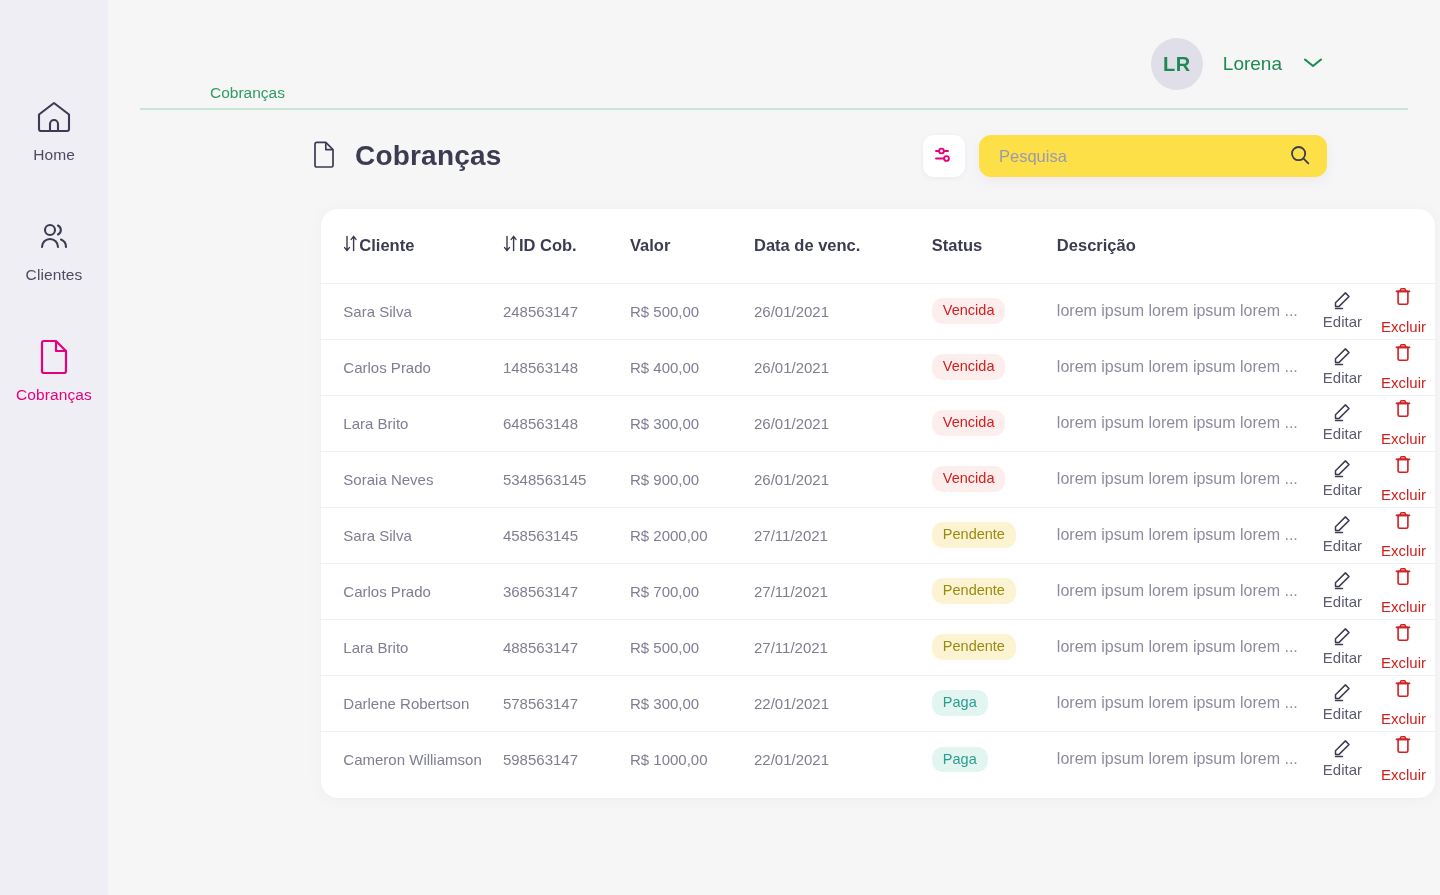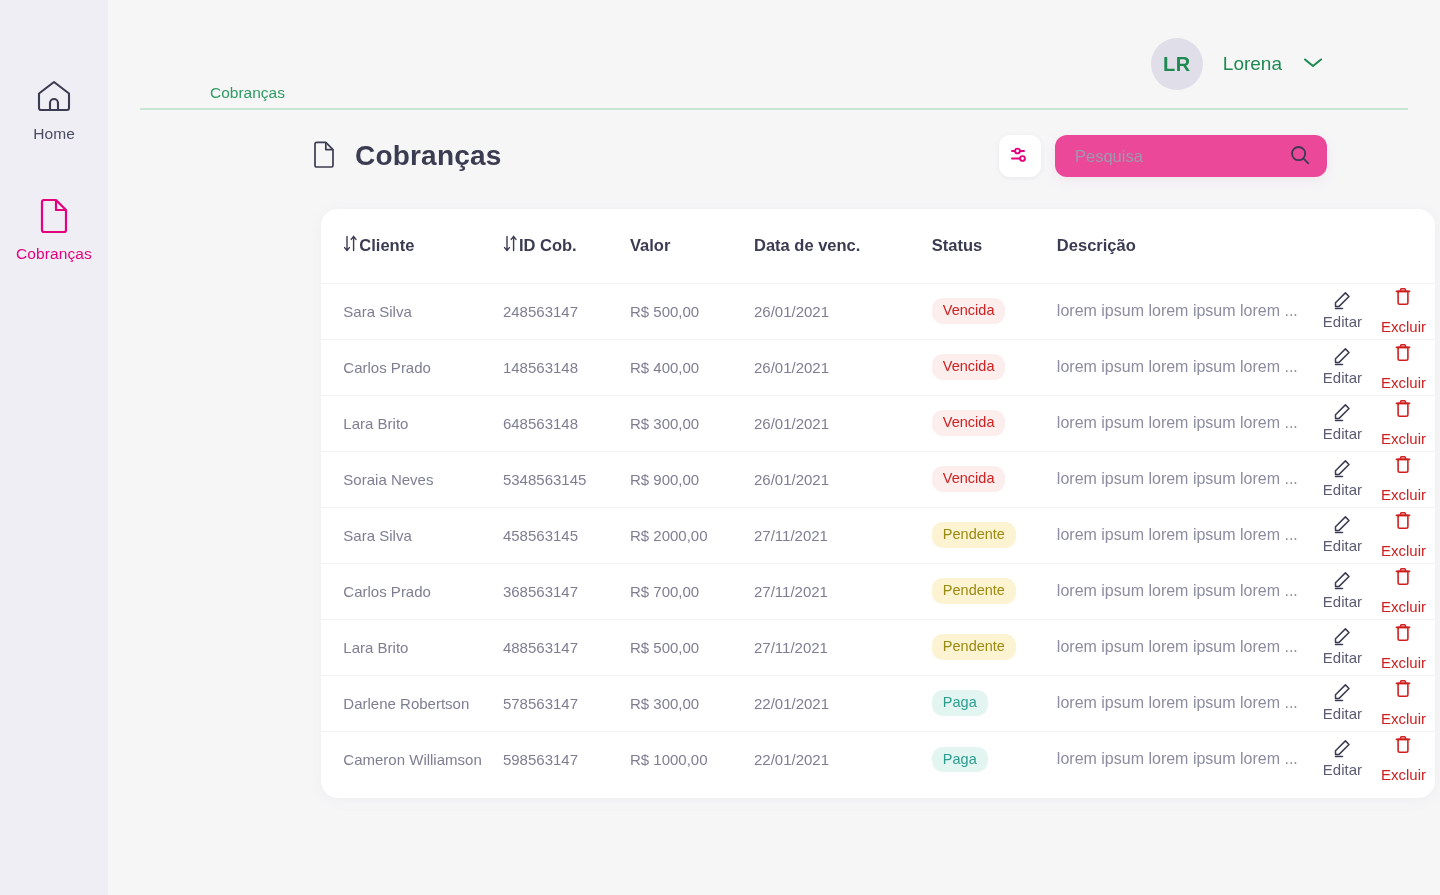--- a/index.html
+++ b/index.html
@@ -32,21 +32,21 @@
     padding-top: 44px;
   }
 
   .nav-item {
     position: relative;
     width: 108px;
     height: 120px;
     display: flex;
     flex-direction: column;
     align-items: center;
-    justify-content: center;
+    justify-content: flex-end;
     padding-top: 10px;
     cursor: pointer;
     text-decoration: none;
   }
 
   .nav-icon {
     height: 42px;
     display: flex;
     align-items: center;
     justify-content: center;
@@ -184,23 +184,23 @@
     border: none;
     display: flex;
     align-items: center;
     justify-content: center;
     cursor: pointer;
     box-shadow: 0 1px 5px rgba(140,120,150,.10);
   }
 
   .search-wrap {
     position: relative;
-    width: 272px;
+    width: 348px;
     height: 42px;
-    background: #ec4899;
+    background: #fde047;
     border-radius: 12px;
     display: flex;
     align-items: center;
     padding: 0 14px 0 20px;
     box-shadow: 0 4px 14px rgba(200,140,180,.13);
   }
 
   .search-input {
     flex: 1 1 auto;
     border: none;
@@ -324,20 +324,31 @@
     <div class="nav-item">
       <span class="nav-icon">
         <svg width="36" height="34" viewBox="0 0 36 34" fill="none">
           <path d="M3 14.5 18 3l15 11.5V29a2 2 0 0 1-2 2H5a2 2 0 0 1-2-2V14.5Z" stroke="#3b3b52" stroke-width="2.1" stroke-linejoin="round"></path>
           <path d="M14 31v-7a4 4 0 0 1 8 0v7" stroke="#3b3b52" stroke-width="2.1" stroke-linejoin="round"></path>
         </svg>
       </span>
       <span class="nav-label">Home</span>
     </div>
 
+    <div class="nav-item">
+      <span class="nav-icon">
+        <svg width="36" height="30" viewBox="0 0 36 30" fill="none">
+          <circle cx="14" cy="8" r="5" stroke="#3b3b52" stroke-width="2.1"></circle>
+          <path d="M6 25a8 8 0 0 1 16 0" stroke="#3b3b52" stroke-width="2.1" stroke-linecap="round"></path>
+          <path d="M22 3.5a5 5 0 0 1 0 9" stroke="#3b3b52" stroke-width="2.1" stroke-linecap="round"></path>
+          <path d="M25 17.5a8 8 0 0 1 5 7.5" stroke="#3b3b52" stroke-width="2.1" stroke-linecap="round"></path>
+        </svg>
+      </span>
+      <span class="nav-label">Clientes</span>
+    </div>
 
     <div class="nav-item active">
       <span class="nav-icon">
         <svg width="32" height="38" viewBox="0 0 32 38" fill="none">
           <path d="M4 5a2 2 0 0 1 2-2h12l10 10v20a2 2 0 0 1-2 2H6a2 2 0 0 1-2-2V5Z" stroke="#e5007d" stroke-width="2.2" stroke-linejoin="round"></path>
           <path d="M18 3v10h10" stroke="#e5007d" stroke-width="2.2" stroke-linejoin="round"></path>
         </svg>
       </span>
       <span class="nav-label">Cobranças</span>
     </div>

